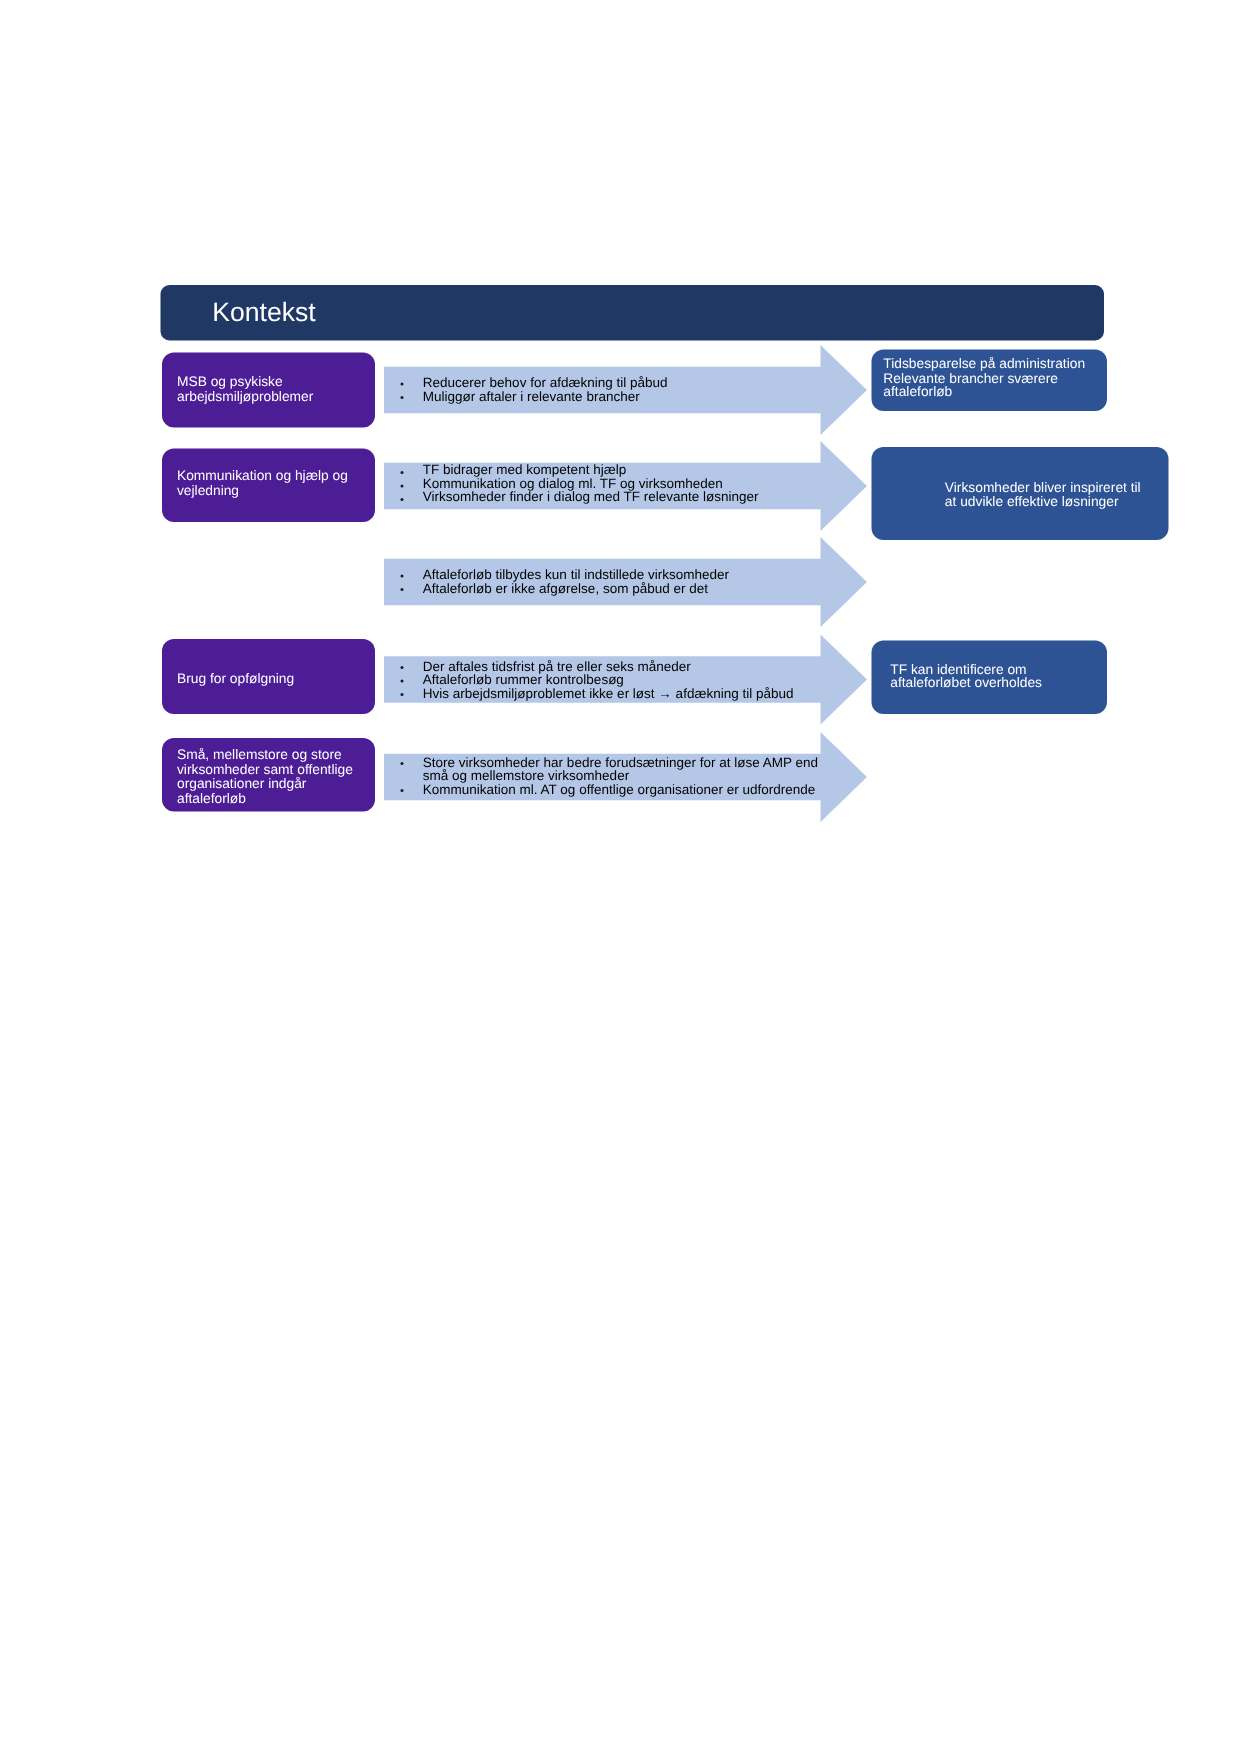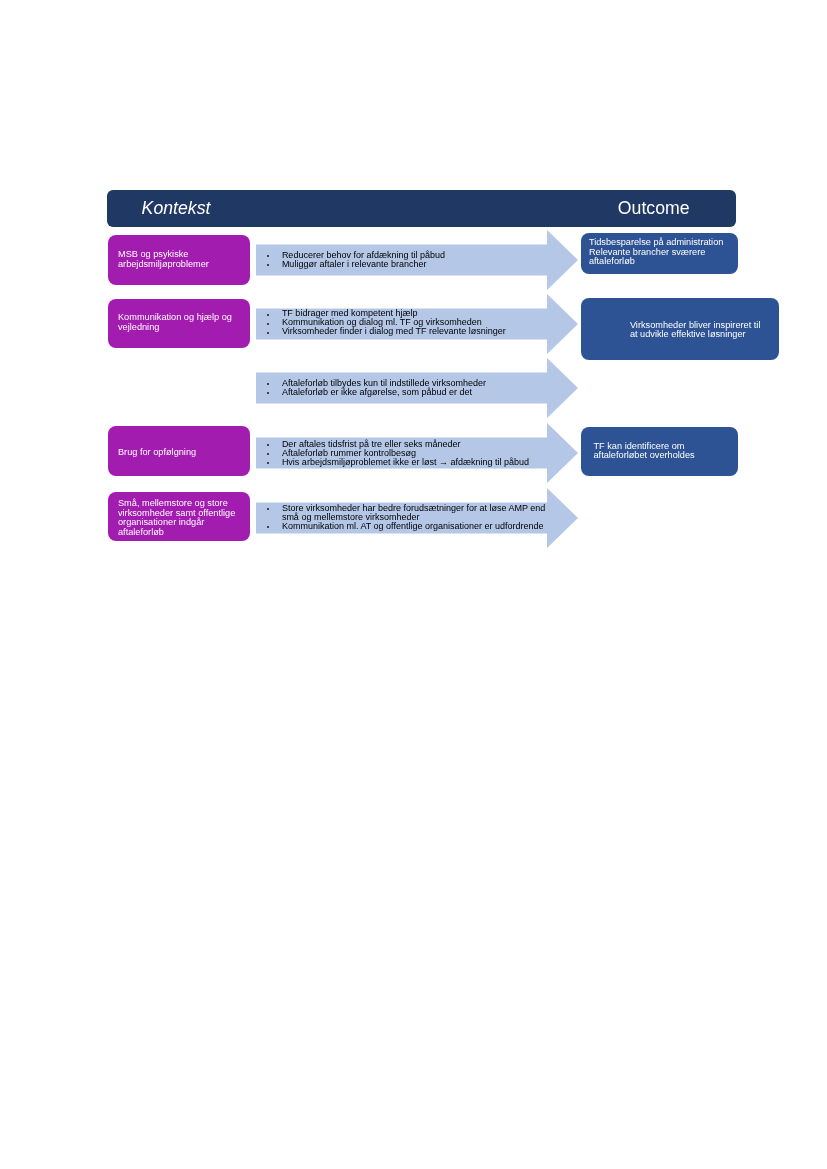--- a/index.html
+++ b/index.html
@@ -4,35 +4,35 @@
 <title>CMO model</title>
 <style>
   html,body{margin:0;padding:0;background:#ffffff;}
   body{width:827px;height:1169px;overflow:hidden;font-family:"Liberation Sans",sans-serif;
        -webkit-font-smoothing:antialiased;}
   #page{position:relative;width:827px;height:1169px;}
   .diagram{position:absolute;left:107px;top:190px;width:629px;height:360px;}
   .hdr{position:absolute;left:0;top:0;width:629px;height:37px;background:#203864;border-radius:6px;}
   .hdr span{position:absolute;top:0;height:37px;line-height:37px;color:#ffffff;font-size:17.7px;text-align:center;}
   .row{position:absolute;left:0;width:629px;}
-  .ctxbox{position:absolute;left:0;background:#a21caf;border-radius:8px;
+  .ctxbox{position:absolute;left:0;background:#4c1d95;border-radius:8px;
           display:flex;align-items:center;}
   .ctxbox .t{color:#ffffff;font-size:9.2px;line-height:9.8px;margin-left:10.4px;width:125px;position:relative;}
   .outbox{position:absolute;background:#2E5394;border-radius:8px;
           display:flex;align-items:center;}
   .outbox .t{color:#ffffff;font-size:9.2px;line-height:9.5px;margin-left:7.9px;width:145px;position:relative;}
   .arrow{position:absolute;}
   .arrow svg{display:block;}
   .bul{position:absolute;font-size:9px;line-height:9px;color:#000000;}
   .bul{margin:0;padding:0;}
   .bul li{list-style:none;position:relative;padding-left:14.7px;}
   .bd{position:absolute;left:0.2px;top:4.3px;width:2px;height:2px;background:#1a1a1a;border-radius:50%;}
 
   
-  .h1{left:14px;width:110px;font-style:italic;}
+  .h1{left:14px;width:110px;}
   .h2{left:242.8px;width:110px;}
   .h3{left:491.7px;width:110px;}
 
   
   .row{top:0;height:360px;}
 
   .ctxbox{left:0.6px;width:142.5px;}
   .outbox{left:474px;width:156.8px;}
   .arrow{left:149.3px;}
   .bul{left:160.2px;}
@@ -72,21 +72,20 @@
   .b5{top:314px;}
 </style>
 </head>
 <body>
 
 <div id="page">
  <div class="diagram">
 
   <div class="hdr">
     <span class="h1">Kontekst</span>
-    <span class="h3">Outcome</span>
   </div>
 
   <div class="row r1">
     <div class="ctxbox c1">
       <div class="t">MSB og psykiske arbejdsmiljøproblemer</div>
     </div>
     <div class="arrow a1">
       <svg width="322" height="60" viewBox="0 0 322 60">
             <polygon points="0,14.5 291,14.5 291,0 322,30 291,60 291,45.5 0,45.5" fill="#B4C7E7"></polygon>
           </svg>

